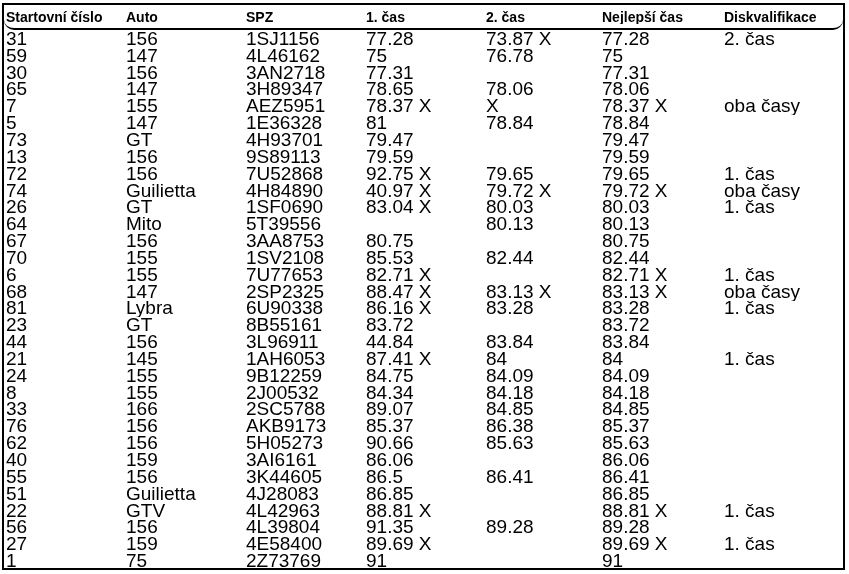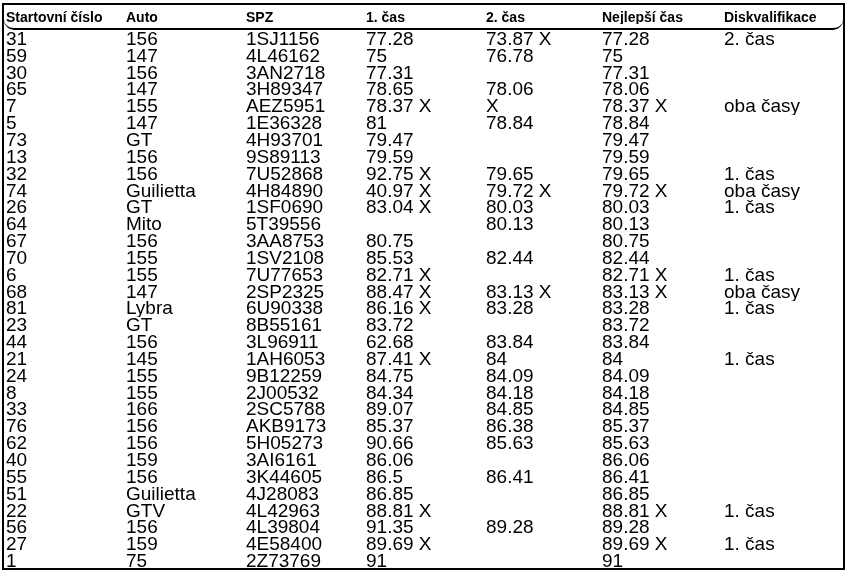--- a/index.html
+++ b/index.html
@@ -131,21 +131,21 @@
         <div class="grid-row">
           <div class="cell">13</div>
           <div class="cell">156</div>
           <div class="cell">9S89113</div>
           <div class="cell">79.59</div>
           <div class="cell"></div>
           <div class="cell">79.59</div>
           <div class="cell"></div>
         </div>
         <div class="grid-row">
-          <div class="cell">32</div>
+          <div class="cell">72</div>
           <div class="cell">156</div>
           <div class="cell">7U52868</div>
           <div class="cell">92.75 X</div>
           <div class="cell">79.65</div>
           <div class="cell">79.65</div>
           <div class="cell">1. čas</div>
         </div>
         <div class="grid-row">
           <div class="cell">74</div>
           <div class="cell">Guilietta</div>
@@ -224,21 +224,21 @@
           <div class="cell">8B55161</div>
           <div class="cell">83.72</div>
           <div class="cell"></div>
           <div class="cell">83.72</div>
           <div class="cell"></div>
         </div>
         <div class="grid-row">
           <div class="cell">44</div>
           <div class="cell">156</div>
           <div class="cell">3L96911</div>
-          <div class="cell">62.68</div>
+          <div class="cell">44.84</div>
           <div class="cell">83.84</div>
           <div class="cell">83.84</div>
           <div class="cell"></div>
         </div>
         <div class="grid-row">
           <div class="cell">21</div>
           <div class="cell">145</div>
           <div class="cell">1AH6053</div>
           <div class="cell">87.41 X</div>
           <div class="cell">84</div>

